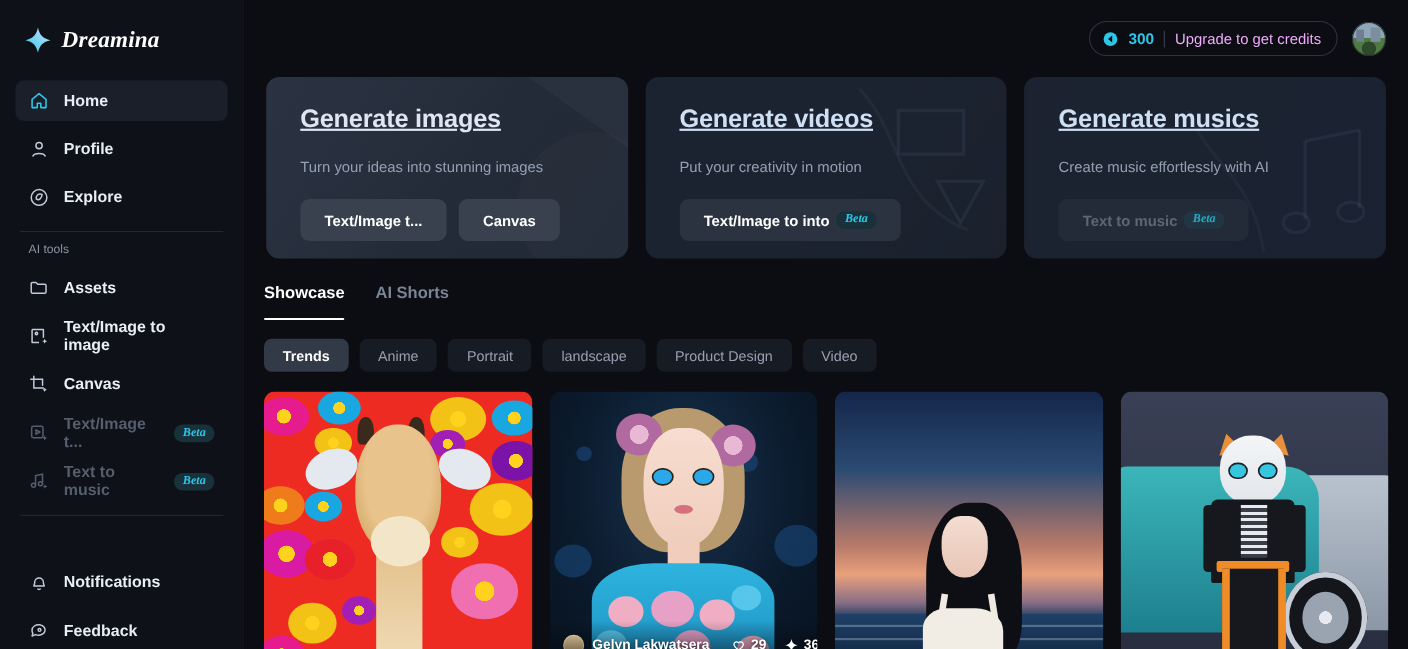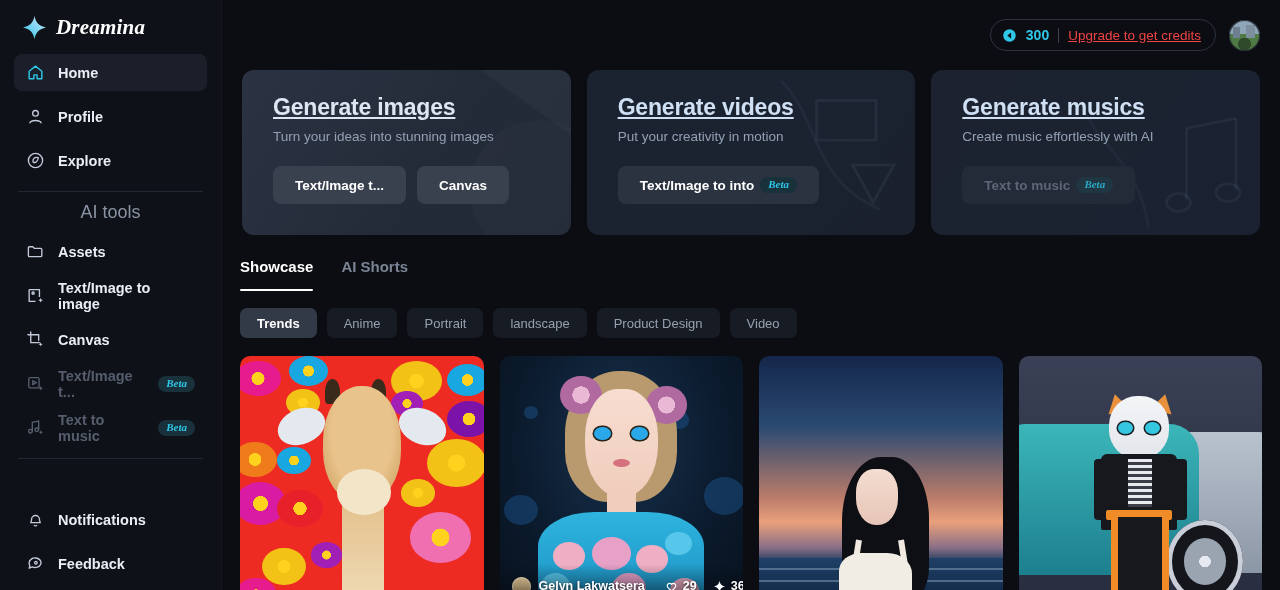--- a/index.html
+++ b/index.html
@@ -14,40 +14,40 @@
   
   .sidebar {
     width: 222px; min-width: 222px; height: 590px;
     background: #0e1117;
     padding: 0 14px;
     position: relative;
     border-right: 1px solid #15181f;
   }
   .brand {
     display: flex; align-items: center; gap: 9px;
-    height: 54px; padding-left: 8px;
+    height: 73px; padding-left: 8px;
   }
   .brand-logo { width: 25px; height: 25px; display:block; }
   .brand-name {
     font-family: "Liberation Serif", serif;
     font-style: italic; font-weight: bold;
     font-size: 21px; color: #ffffff; letter-spacing: .2px;
   }
   .nav-item {
     display: flex; align-items: center; gap: 13px;
     height: 37px; border-radius: 8px; padding: 0 12px;
     margin-bottom: 7px; cursor: pointer;
     color: #e9edf5; font-size: 14.5px; font-weight: bold;
     position: relative;
   }
   .nav-item.active { background: #1a1f29; }
   .nav-item.dim { color: #565e6e; font-weight: bold; }
   .nav-ico { width: 19px; height: 19px; flex: 0 0 19px; display:block; }
   .divider { height: 1px; background: #222833; margin: 12px 4px 10px 4px; }
-  .section-label { font-size: 18px; color: #8a93a3; padding: 0 12px 10px; text-align: center; }
+  .section-label { font-size: 11px; color: #8a93a3; padding: 0 12px 10px; }
   .beta {
     font-family: "Liberation Serif", serif;
     font-style: italic; font-weight: bold;
     font-size: 11px; color: #2ec7e8;
     background: #18313b; border-radius: 9px;
     padding: 2px 8px 3px; margin-left: 6px; line-height: 1;
   }
   .nav-spacer { height: 32px; }
 
   
@@ -58,21 +58,21 @@
   }
   .credits {
     display: flex; align-items: center; gap: 9px;
     border: 1px solid #2c333f; border-radius: 18px;
     height: 32px; padding: 0 14px 0 11px;
     font-size: 13.5px;
   }
   .coin { width: 15px; height: 15px; display:block; }
   .credits-num { color: #2ec7e8; font-weight: bold; font-size: 14px; }
   .vbar { width: 1px; height: 15px; background: #3a424f; }
-  .upgrade { color: #ef4444; font-size: 13.5px; cursor: pointer; text-decoration: underline; }
+  .upgrade { color: #f0abfc; font-size: 13.5px; cursor: pointer; }
   .avatar {
     width: 31px; height: 31px; border-radius: 50%;
     background:
       radial-gradient(circle at 50% 78%, #2e4a2a 0 22%, transparent 23%),
       linear-gradient(#8fa6b8 0 46%, #4e7a43 46% 100%);
     position: relative; overflow: hidden; cursor: pointer; flex: 0 0 31px;
     box-shadow: inset 0 0 0 1px #2a2f3a;
   }
   .avatar::before {
     content:""; position:absolute; left:4px; top:7px; width:7px; height:11px;
@@ -93,21 +93,21 @@
   .card2 { background: linear-gradient(125deg, #1b2230 0%, #1c2330 55%, #1a212d 100%); }
   .card3 { background: linear-gradient(125deg, #1c2230 0%, #1b2230 55%, #1a2130 100%); }
   .card-deco { position: absolute; right: 0; top: 0; width: 100%; height: 100%; pointer-events:none; }
   .card-title {
     font-size: 23px; font-weight: bold; letter-spacing: -.2px;
     position: relative; z-index: 2; text-decoration: underline;
   }
   .c1 .card-title { color: #dfe6f2; }
   .c2 .card-title, .c3 .card-title { color: #cfe0f5; }
   .card-sub {
-    font-size: 13.5px; color: #93a0b4; margin-top: 8px;
+    font-size: 13.5px; color: #93a0b4; margin-top: 23px;
     position: relative; z-index: 2;
   }
   .card-btns { display: flex; gap: 11px; margin-top: 22px; position: relative; z-index: 2; }
   .cbtn {
     height: 38px; border-radius: 8px; display: flex; align-items: center;
     justify-content: center; padding: 0 22px;
     font-size: 13.5px; font-weight: bold; color: #ffffff;
     background: #39404e; cursor: pointer; white-space: nowrap;
   }
   .card2 .cbtn { background: #2b3240; }

